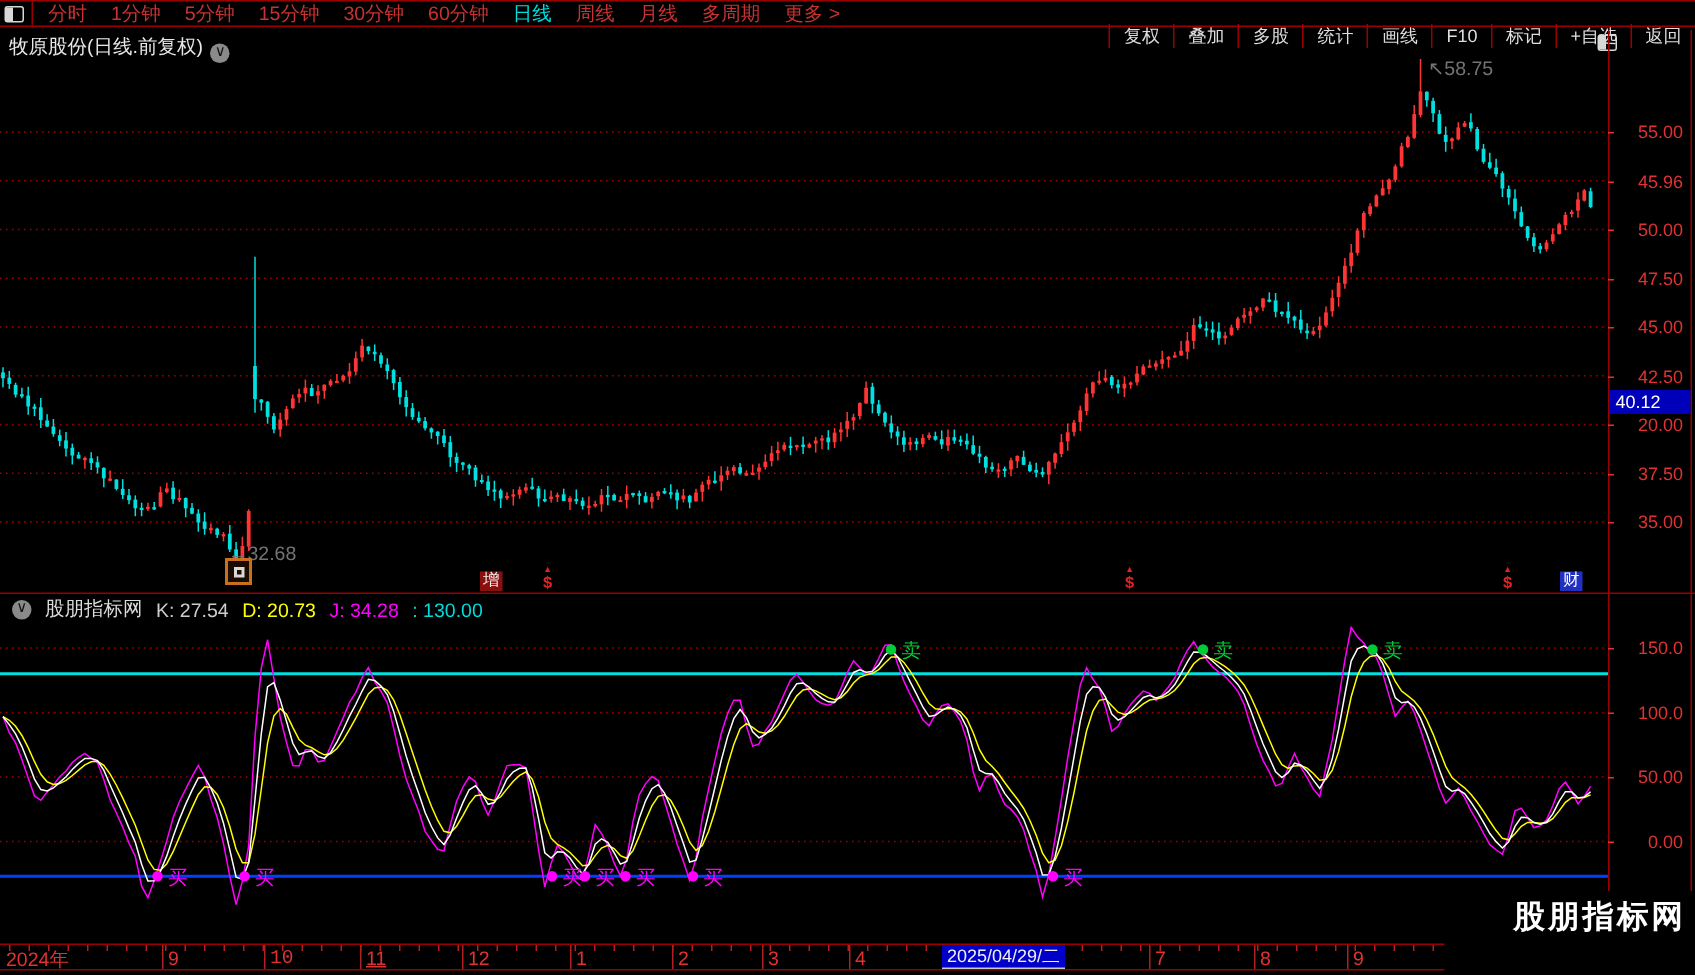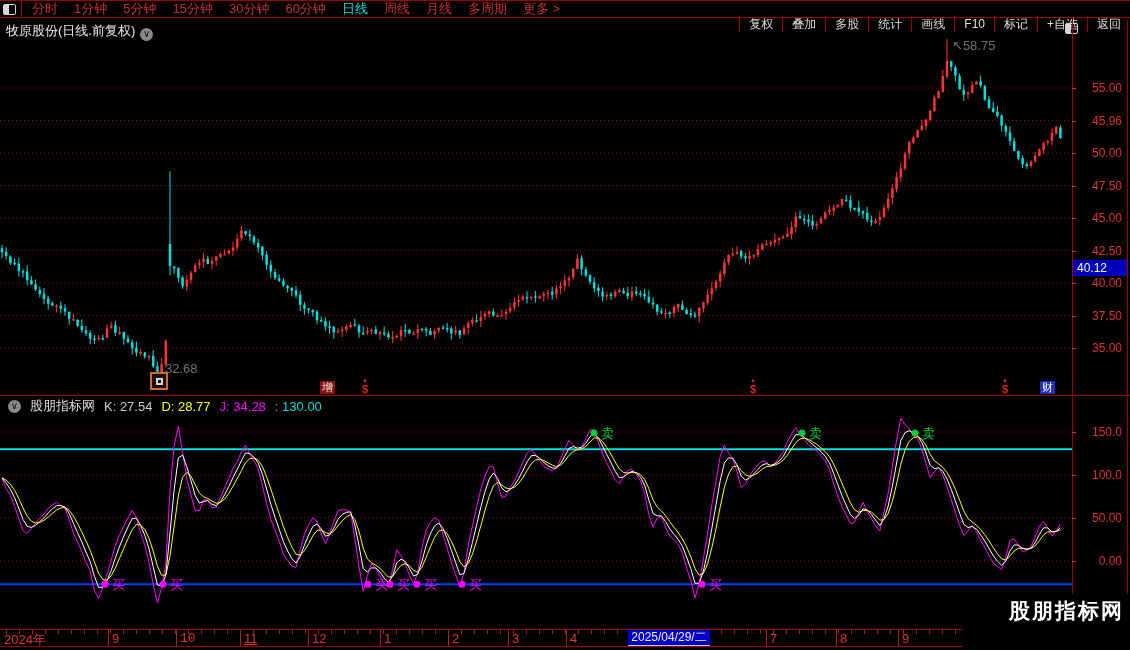--- a/index.html
+++ b/index.html
@@ -654,21 +654,21 @@
       <div class="plabel" style="top: 113.5px;">45.96</div>
       <div class="ptick" style="top: 120.5px;"></div>
       <div class="plabel" style="top: 146px;">50.00</div>
       <div class="ptick" style="top: 153px;"></div>
       <div class="plabel" style="top: 178.5px;">47.50</div>
       <div class="ptick" style="top: 185.5px;"></div>
       <div class="plabel" style="top: 211px;">45.00</div>
       <div class="ptick" style="top: 218px;"></div>
       <div class="plabel" style="top: 243.5px;">42.50</div>
       <div class="ptick" style="top: 250.5px;"></div>
-      <div class="plabel" style="top: 276px;">40.00</div>
+      <div class="plabel" style="top: 276px;">20.00</div>
       <div class="ptick" style="top: 283px;"></div>
       <div class="plabel" style="top: 308.5px;">37.50</div>
       <div class="ptick" style="top: 315.5px;"></div>
       <div class="plabel" style="top: 341px;">35.00</div>
       <div class="ptick" style="top: 348px;"></div>
     </div>
   <div class="price-tag">40.12</div>
 
   <div class="hdivider"></div>
 
@@ -701,21 +701,21 @@
       <circle cx="462" cy="188.22" r="3.5" fill="#ff00ff"></circle>
       <text x="469" y="193.22" fill="#ff00ff" font-size="13">买</text>
       <circle cx="702" cy="188.22" r="3.5" fill="#ff00ff"></circle>
       <text x="709" y="193.22" fill="#ff00ff" font-size="13">买</text>
     </svg>
 
   <div class="ind-header">
     <span class="chev">∨</span>
     <span class="ih-name">股朋指标网</span>
     <span class="ih-k">K: 27.54</span>
-    <span class="ih-d">D: 28.77</span>
+    <span class="ih-d">D: 20.73</span>
     <span class="ih-j">J: 34.28</span>
     <span class="ih-x">: 130.00</span>
   </div>
   <div id="indLabels">
       <div class="plabel" style="top: 425px;">150.0</div>
       <div class="ptick" style="top: 432px;"></div>
       <div class="plabel" style="top: 468px;">100.0</div>
       <div class="ptick" style="top: 475px;"></div>
       <div class="plabel" style="top: 511px;">50.00</div>
       <div class="ptick" style="top: 518px;"></div>

